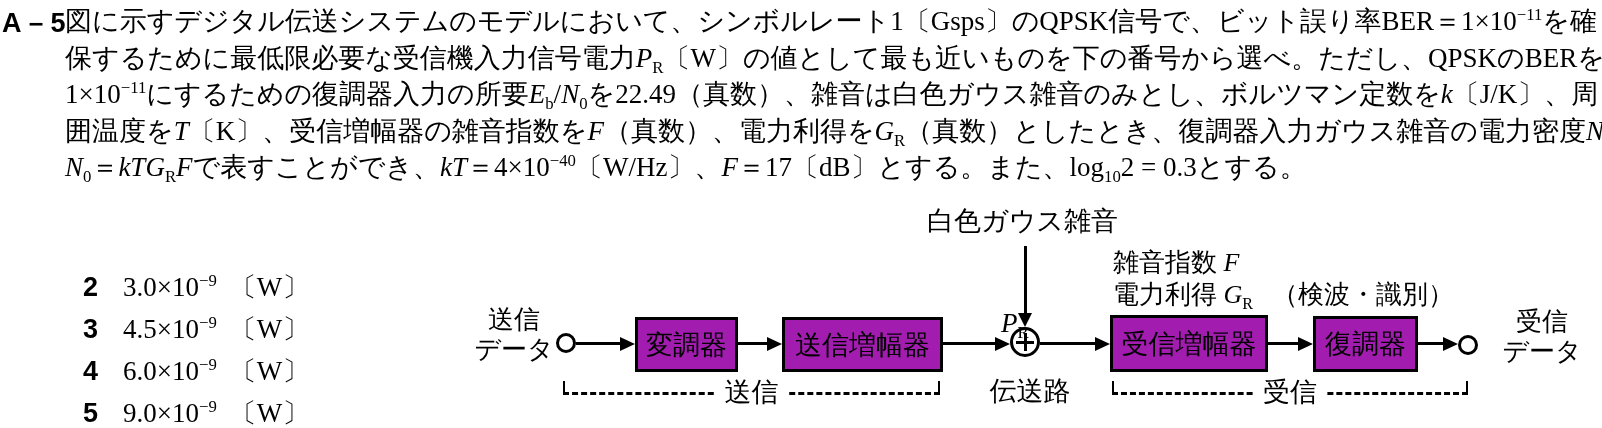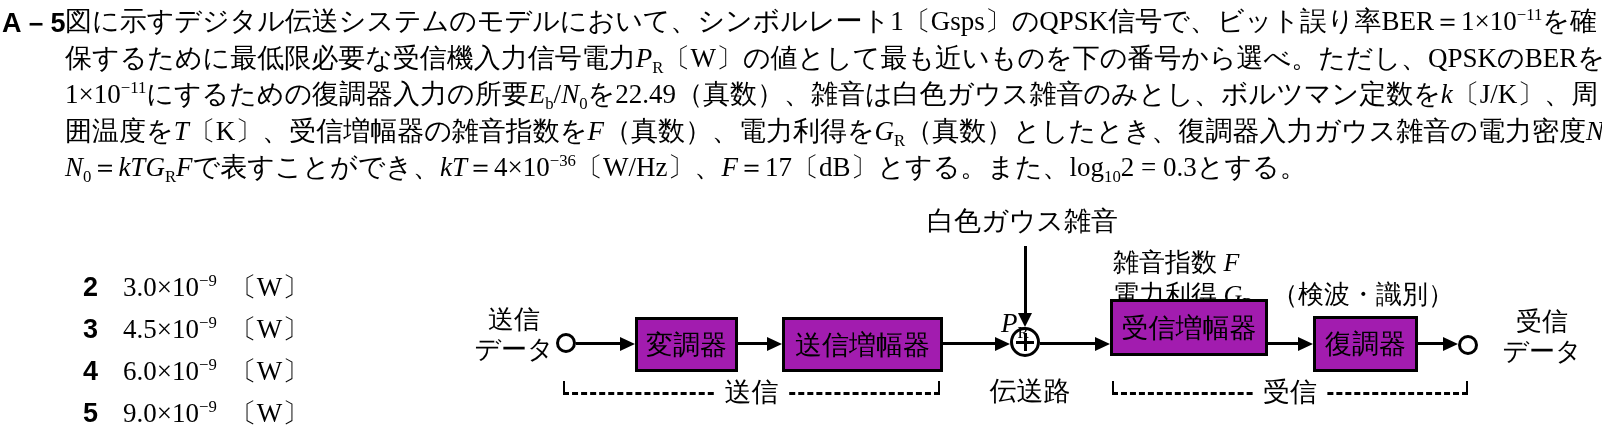--- a/index.html
+++ b/index.html
@@ -80,21 +80,21 @@
 <body>
 
 <div id="canvas">
 
   <div class="qnum">A－5</div>
   <div class="qtext">
     <div>図に示すデジタル伝送システムのモデルにおいて、シンボルレート1〔Gsps〕のQPSK信号で、ビット誤り率BER＝1×10<sup>−11</sup>を確</div>
     <div>保するために最低限必要な受信機入力信号電力<i>P</i><sub>R</sub>〔W〕の値として最も近いものを下の番号から選べ。ただし、QPSKのBERを</div>
     <div>1×10<sup>−11</sup>にするための復調器入力の所要<i>E</i><sub>b</sub>/<i>N</i><sub>0</sub>を22.49（真数）、雑音は白色ガウス雑音のみとし、ボルツマン定数を<i>k</i>〔J/K〕、周</div>
     <div>囲温度を<i>T</i>〔K〕、受信増幅器の雑音指数を<i>F</i>（真数）、電力利得を<i>G</i><sub>R</sub>（真数）としたとき、復調器入力ガウス雑音の電力密度<i>N</i>は</div>
-    <div><i>N</i><sub>0</sub>＝<i>kTG</i><sub>R</sub><i>F</i>で表すことができ、<i>kT</i>＝4×10<sup>−36</sup>〔W/Hz〕、<i>F</i>＝17〔dB〕とする。また、log<sub>10</sub>2 = 0.3とする。</div>
+    <div><i>N</i><sub>0</sub>＝<i>kTG</i><sub>R</sub><i>F</i>で表すことができ、<i>kT</i>＝4×10<sup>−40</sup>〔W/Hz〕、<i>F</i>＝17〔dB〕とする。また、log<sub>10</sub>2 = 0.3とする。</div>
   </div>
 
   <div class="opt" style="top:273px">
     <span class="n">2</span><span class="v">3.0×10<sup>−9</sup></span><span class="u">〔W〕</span>
   </div>
   <div class="opt" style="top:315px">
     <span class="n">3</span><span class="v">4.5×10<sup>−9</sup></span><span class="u">〔W〕</span>
   </div>
   <div class="opt" style="top:357px">
     <span class="n">4</span><span class="v">6.0×10<sup>−9</sup></span><span class="u">〔W〕</span>
@@ -130,21 +130,21 @@
       <span class="plus"></span>
     </div>
 
   <div class="dlabel" style="left:1001px; top:308px; font-size:27px;"><i>P</i><sub>R</sub></div>
   <div class="hline" style="left:1040px; top:342px; width:57px;"></div>
   <div class="arr-r" style="left:1095px; top:336.5px;"></div>
 
   <div class="dlabel" style="left:1113px; top:248px;">雑音指数 <i>F</i></div>
   <div class="dlabel" style="left:1113px; top:280px;">電力利得 <i>G</i><sub>R</sub></div>
   <div class="dlabel" style="left:1272px; top:280px;">（検波・識別）</div>
-  <div class="dbox" style="left:1110px; top:299px; width:158px; height:57px;font-family:Liberation Serif, serif;">受信増幅器</div>
+  <div class="dbox" style="left:1110px; top:315px; width:158px; height:57px;font-family:Liberation Serif, serif;">受信増幅器</div>
 
   <div class="hline" style="left:1268px; top:342px; width:32px;"></div>
   <div class="arr-r" style="left:1298px; top:336.5px;"></div>
 
   <div class="dbox" style="left:1313px; top:316px; width:105px; height:56px;">復調器</div>
 
   <div class="hline" style="left:1418px; top:342px; width:27px;"></div>
   <div class="arr-r" style="left:1443px; top:336.5px;"></div>
   <div class="node" style="left:1458px; top:335px;"></div>
 

